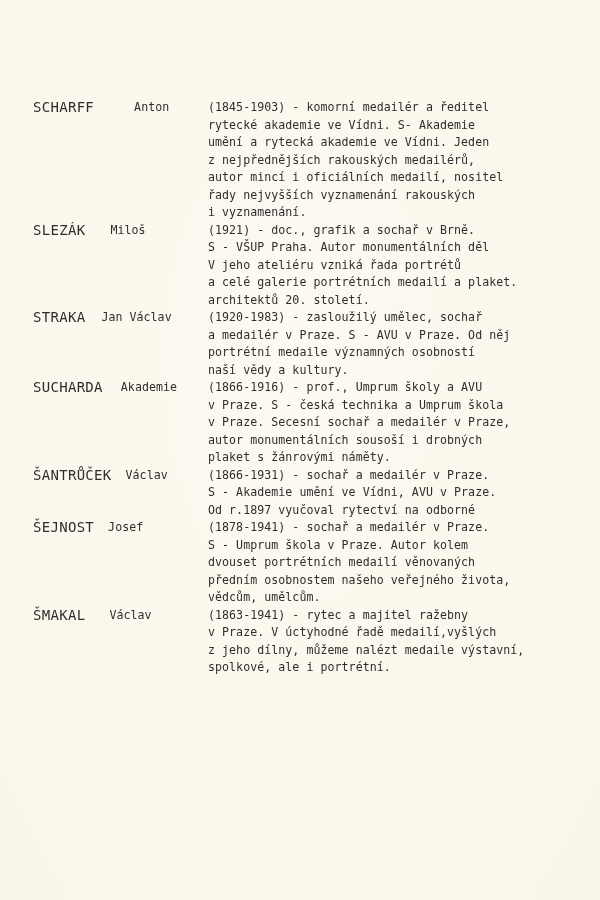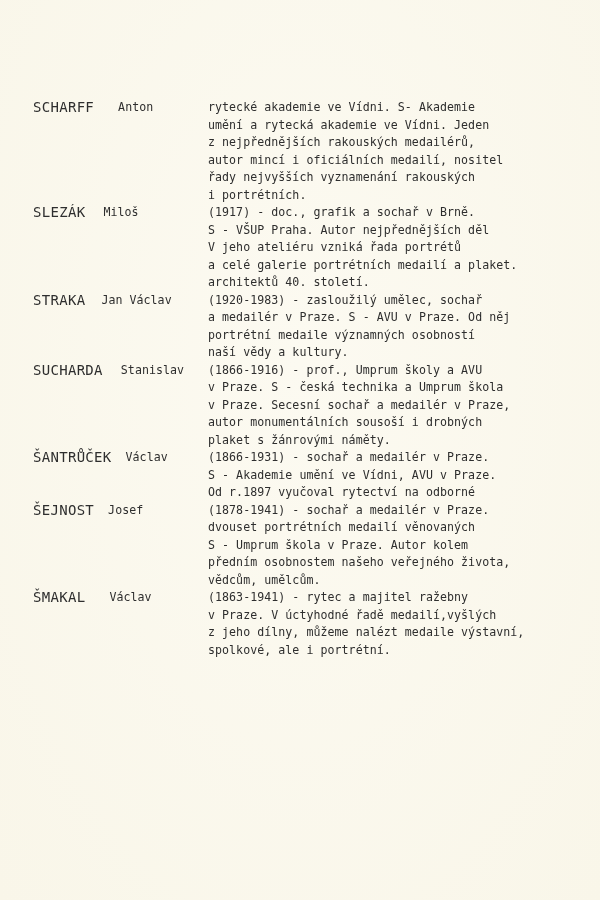--- a/index.html
+++ b/index.html
@@ -60,63 +60,64 @@
 </head>
 <body>
 
 <div class="page">
 
   <div class="entries">
 
     <div class="entry">
       <div class="name">
         <span class="surname">SCHARFF</span>
-        <span class="firstname" style="margin-left:24px">Anton</span>
+        <span class="firstname" style="margin-left:40px">Anton</span>
       </div>
       <div class="desc">
+        <span class="desc-line">(1845-1903) - komorní medailér a ředitel</span>
         <span class="desc-line">rytecké akademie ve Vídni. S- Akademie</span>
         <span class="desc-line">umění a rytecká akademie ve Vídni. Jeden</span>
         <span class="desc-line">z nejpřednějších rakouských medailérů,</span>
         <span class="desc-line">autor mincí i oficiálních medailí, nositel</span>
         <span class="desc-line">řady nejvyšších vyznamenání rakouských</span>
-        <span class="desc-line">i portrétních.</span>
+        <span class="desc-line">i vyznamenání.</span>
       </div>
     </div>
 
     <div class="entry">
       <div class="name">
         <span class="surname">SLEZÁK</span>
-        <span class="firstname" style="margin-left:18px">Miloš</span>
+        <span class="firstname" style="margin-left:25px">Miloš</span>
       </div>
       <div class="desc">
-        <span class="desc-line">(1917) - doc., grafik a sochař v Brně.</span>
-        <span class="desc-line">S - VŠUP Praha. Autor nejpřednějších děl</span>
+        <span class="desc-line">(1921) - doc., grafik a sochař v Brně.</span>
+        <span class="desc-line">S - VŠUP Praha. Autor monumentálních děl</span>
         <span class="desc-line">V jeho ateliéru vzniká řada portrétů</span>
         <span class="desc-line">a celé galerie portrétních medailí a plaket.</span>
-        <span class="desc-line">architektů 40. století.</span>
+        <span class="desc-line">architektů 20. století.</span>
       </div>
     </div>
 
     <div class="entry">
       <div class="name">
         <span class="surname">STRAKA</span>
         <span class="firstname" style="">Jan Václav</span>
       </div>
       <div class="desc">
         <span class="desc-line">(1920-1983) - zasloužilý umělec, sochař</span>
         <span class="desc-line">a medailér v Praze. S - AVU v Praze. Od něj</span>
         <span class="desc-line">portrétní medaile významných osobností</span>
         <span class="desc-line">naší vědy a kultury.</span>
       </div>
     </div>
 
     <div class="entry">
       <div class="name">
         <span class="surname">SUCHARDA</span>
-        <span class="firstname" style="margin-left:18px">Stanislav</span>
+        <span class="firstname" style="margin-left:18px">Akademie</span>
       </div>
       <div class="desc">
         <span class="desc-line">(1866-1916) - prof., Umprum školy a AVU</span>
         <span class="desc-line">v Praze. S - česká technika a Umprum škola</span>
         <span class="desc-line">v Praze. Secesní sochař a medailér v Praze,</span>
         <span class="desc-line">autor monumentálních sousoší i drobných</span>
         <span class="desc-line">plaket s žánrovými náměty.</span>
       </div>
     </div>
 
@@ -132,22 +133,22 @@
       </div>
     </div>
 
     <div class="entry">
       <div class="name">
         <span class="surname">ŠEJNOST</span>
         <span class="firstname" style="margin-left:14px">Josef</span>
       </div>
       <div class="desc">
         <span class="desc-line">(1878-1941) - sochař a medailér v Praze.</span>
+        <span class="desc-line">S - Umprum škola v Praze. Autor kolem</span>
         <span class="desc-line">dvouset portrétních medailí věnovaných</span>
-        <span class="desc-line">S - Umprum škola v Praze. Autor kolem</span>
         <span class="desc-line">předním osobnostem našeho veřejného života,</span>
         <span class="desc-line">vědcům, umělcům.</span>
       </div>
     </div>
 
     <div class="entry">
       <div class="name">
         <span class="surname">ŠMAKAL</span>
         <span class="firstname" style="margin-left:24px">Václav</span>
       </div>

